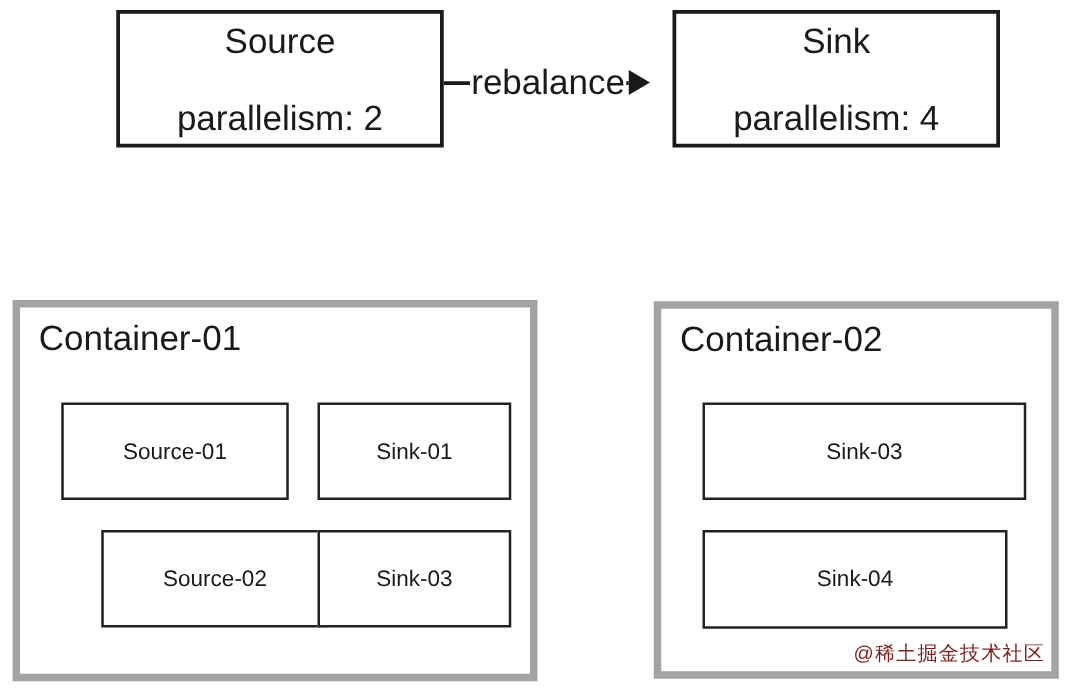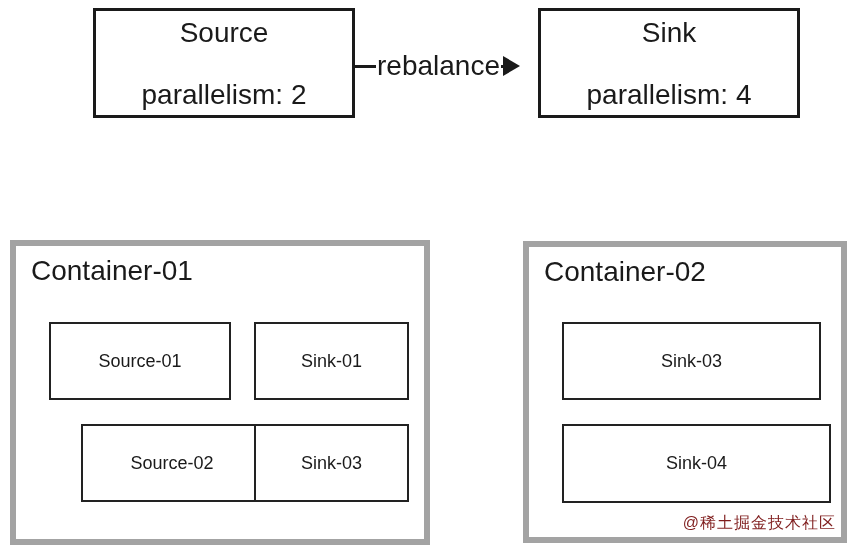--- a/index.html
+++ b/index.html
@@ -85,21 +85,21 @@
     align-items: center;
     justify-content: center;
     font-size: 18px;
     white-space: nowrap;
   }
   .c1-source-01 { left: 33px;  top: 76px;  width: 182px; height: 78px; }
   .c1-sink-01   { left: 238px; top: 76px;  width: 155px; height: 78px; }
   .c1-source-02 { left: 33px;  top: 178px; width: 182px; height: 78px; margin-left: 32px; }
   .c1-sink-02   { left: 238px; top: 178px; width: 155px; height: 78px; }
   .c2-sink-03   { left: 33px;  top: 75px;  width: 259px; height: 78px; }
-  .c2-sink-04   { left: 33px;  top: 177px; width: 269px; height: 79px; }
+  .c2-sink-04   { left: 33px;  top: 177px; width: 244px; height: 79px; }
 
   .watermark {
     position: absolute;
     right: 5px; bottom: 3px;
     font-size: 16px;
     color: #7f1d1d;
     letter-spacing: 1px;
     white-space: nowrap;
   }
 </style>

